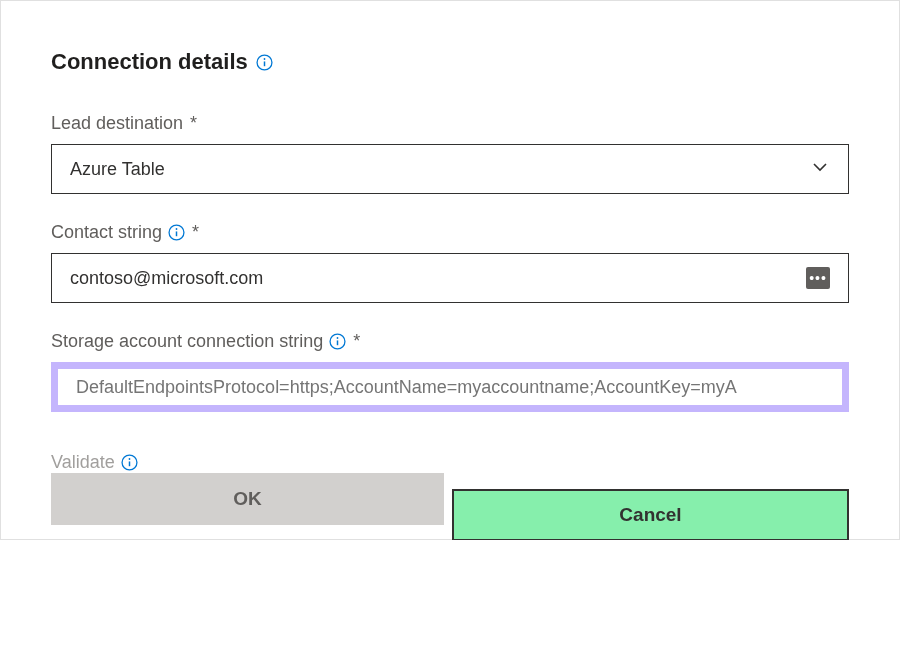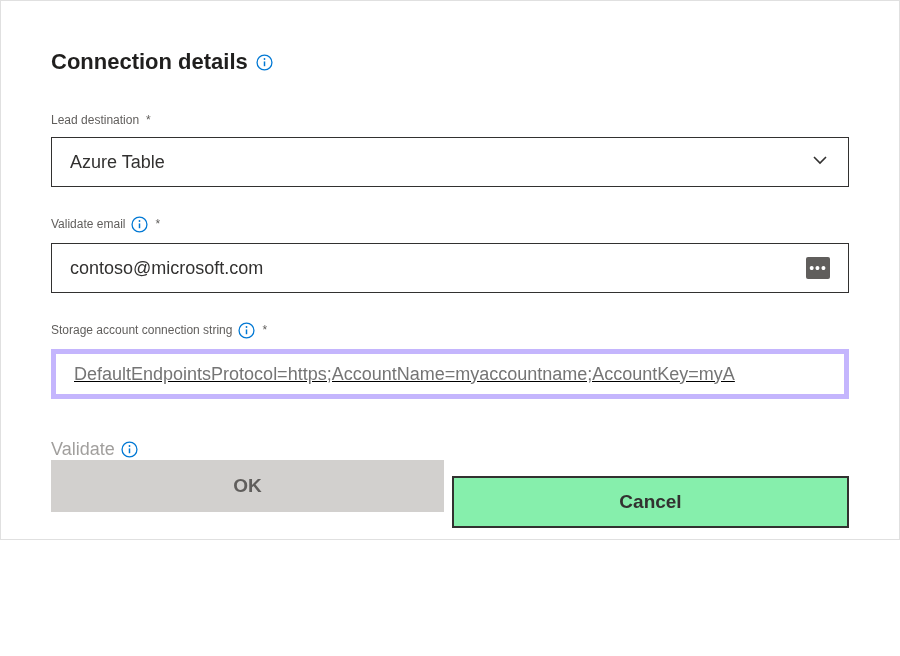--- a/index.html
+++ b/index.html
@@ -29,21 +29,21 @@
     }
     .title {
       font-size: 22px;
       font-weight: 700;
       color: #201f1e;
     }
     .field-group {
       margin-bottom: 28px;
     }
     .field-label {
-      font-size: 12px;
+      font-size: 18px;
       color: #605e5c;
       display: flex;
       align-items: center;
       gap: 5px;
       margin-bottom: 10px;
     }
     .required {
       color: #605e5c;
       margin-left: 2px;
     }
@@ -114,22 +114,21 @@
       line-height: 1;
     }
     .input-placeholder {
       color: #a19f9d;
       font-size: 18px;
       flex: 1;
       white-space: nowrap;
       overflow: hidden;
     }
     .input-readonly {
-      border: 5px solid #c4b5fd;
-      text-decoration: underline;
+      border: 7px solid #c4b5fd;
     }
     .validate-link {
       font-size: 18px;
       color: #a19f9d;
       display: flex;
       align-items: center;
       gap: 6px;
       margin-top: 12px;
       cursor: pointer;
     }
@@ -189,21 +188,21 @@
       <span class="chevron">
         <svg width="20" height="20" viewBox="0 0 20 20" stroke="#323130" fill="none" stroke-width="1.6">
           <polyline points="4,7 10,13 16,7"></polyline>
         </svg>
       </span>
     </div>
   </div>
 
   <div class="field-group">
     <div class="field-label">
-      <span>Validate email</span>
+      <span>Contact string</span>
       <span class="info-icon">
         <svg viewBox="0 0 16 16" stroke="#0078d4" fill="none" stroke-width="1.2">
           <circle cx="8" cy="8" r="7"></circle>
           <line x1="8" y1="7" x2="8" y2="11.5" stroke-width="1.4"></line>
           <circle cx="8" cy="4.7" r="0.85" fill="#0078d4" stroke="none"></circle>
         </svg>
       </span>
       <span class="required">*</span>
     </div>
     <div class="input-control">

